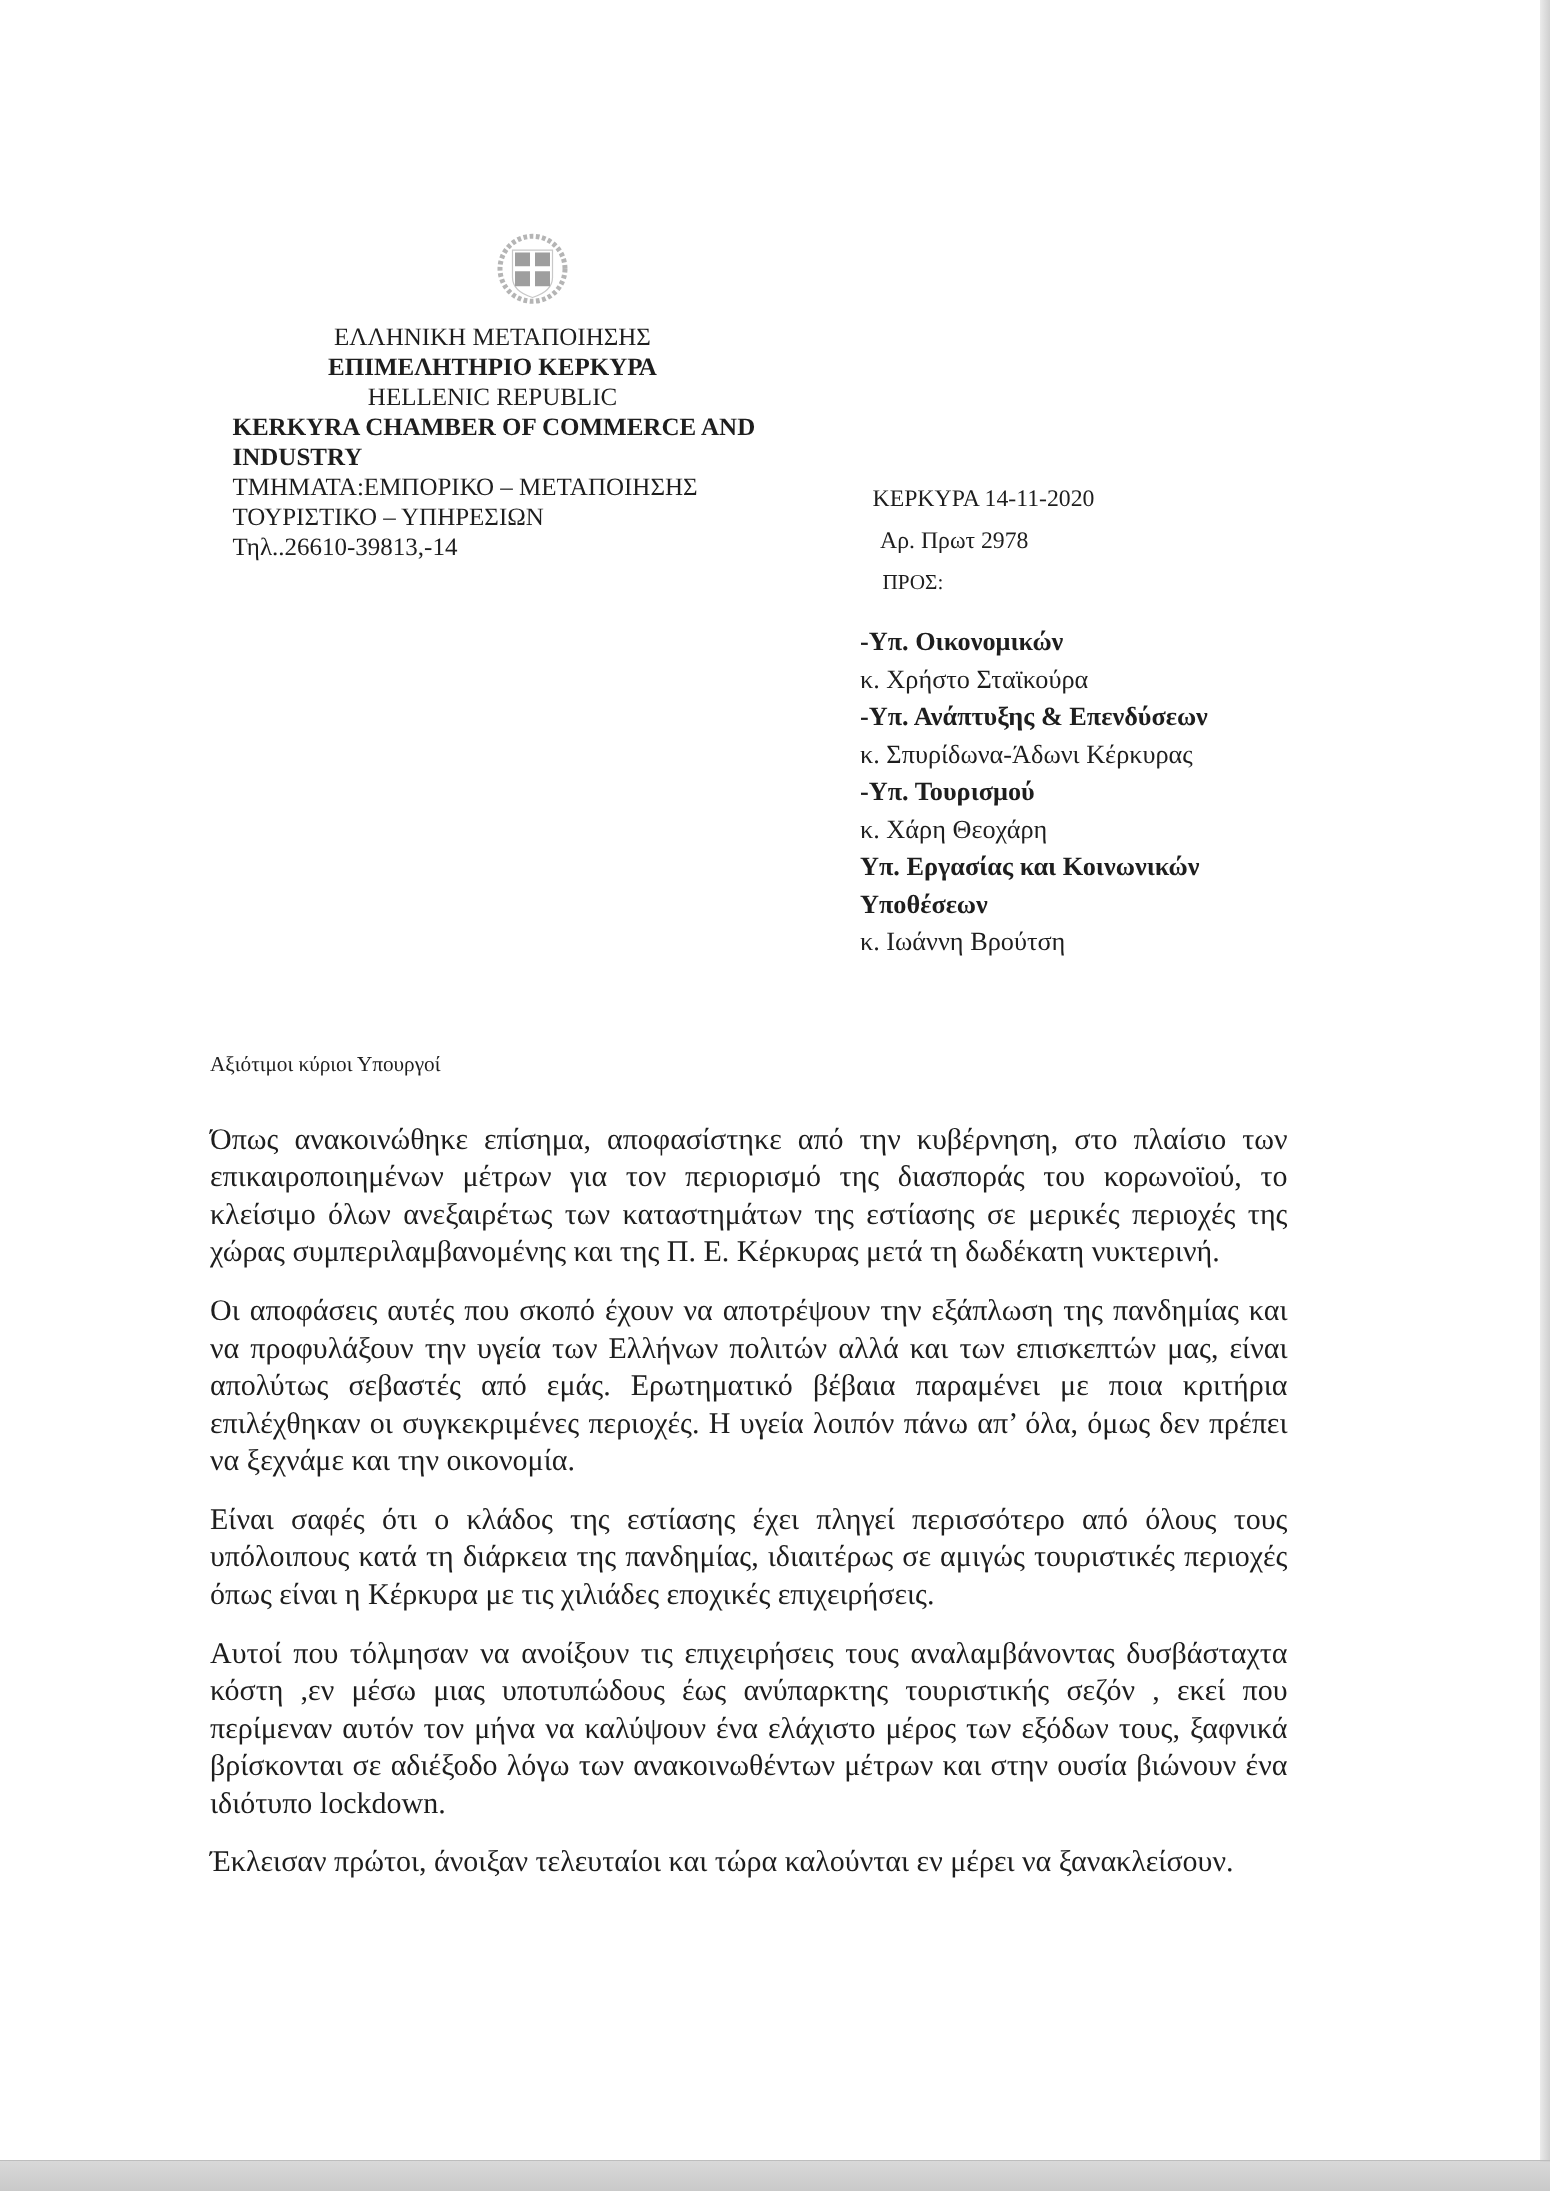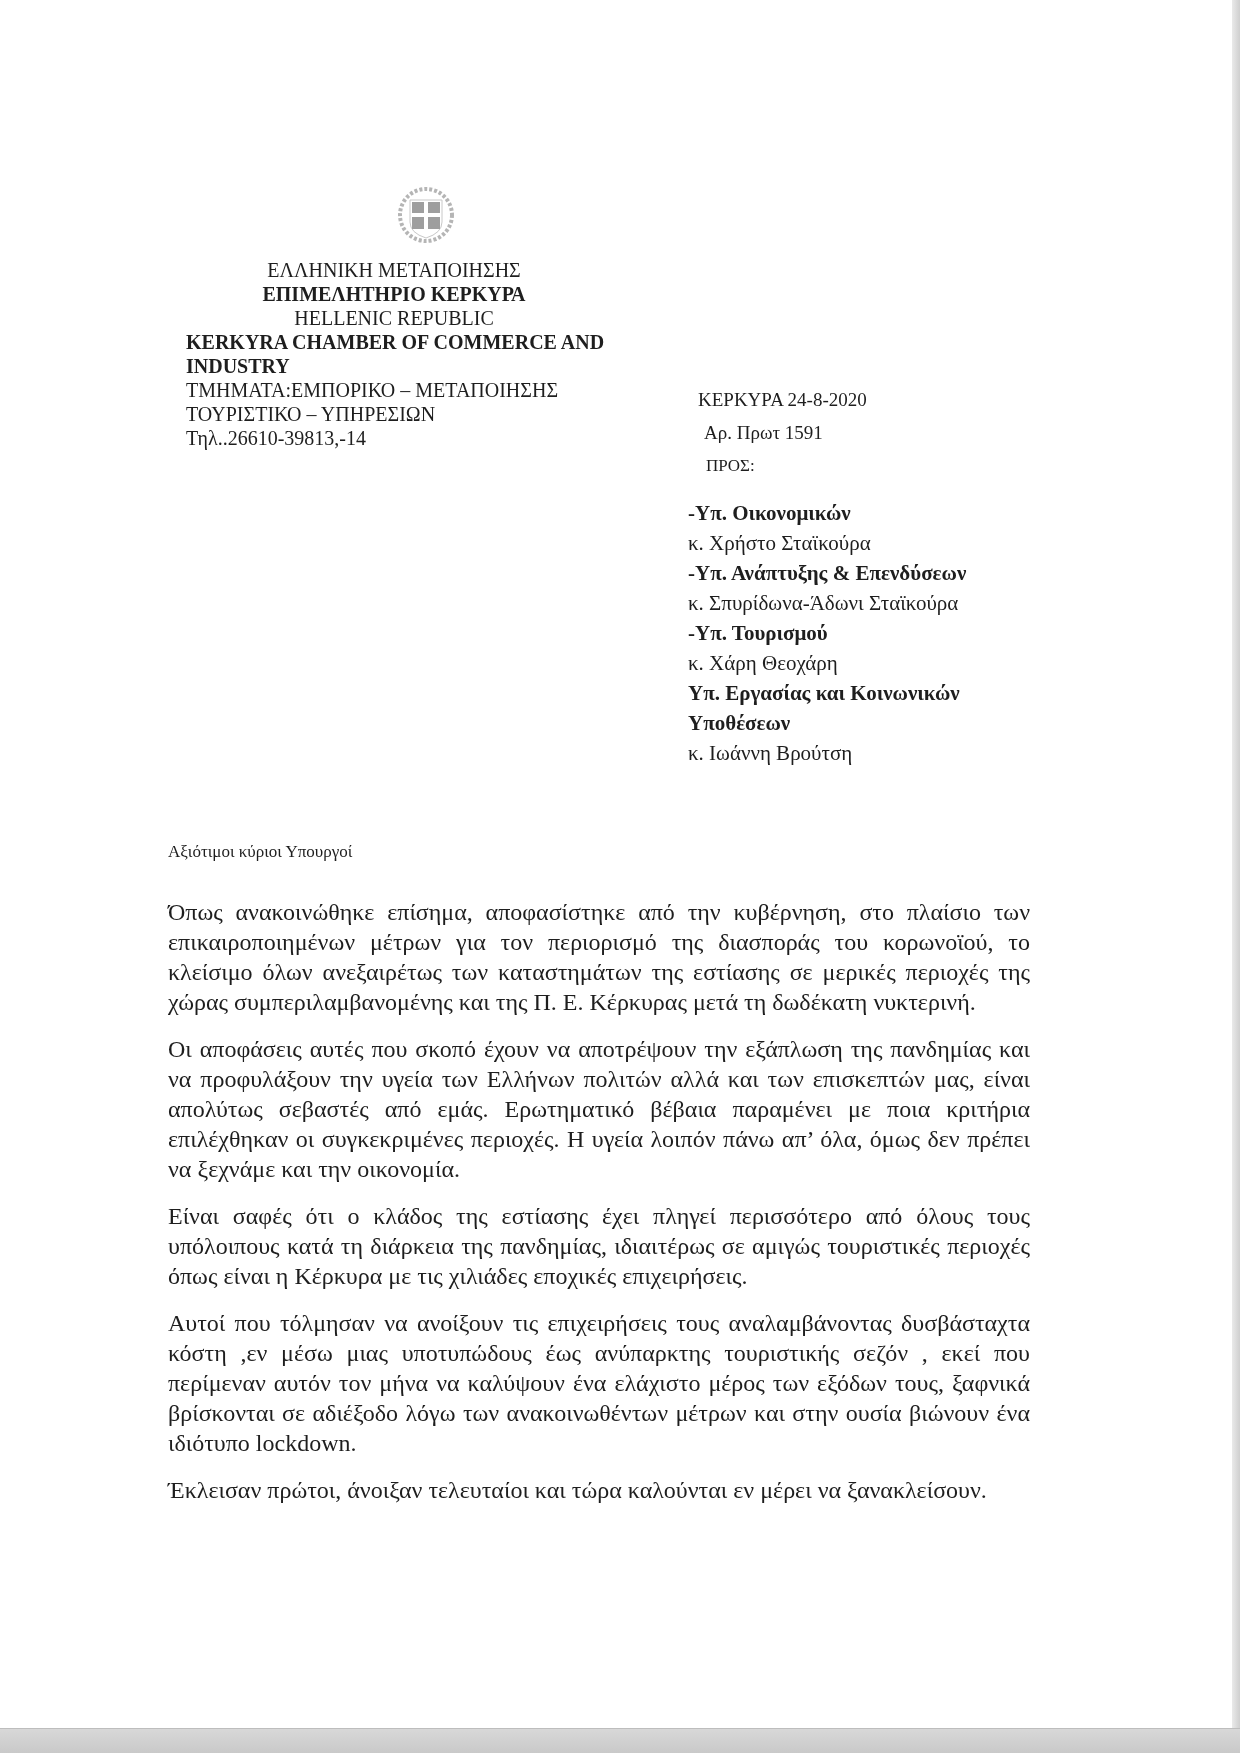--- a/index.html
+++ b/index.html
@@ -74,30 +74,30 @@
 
 <div class="header-left">
   <div class="bold">KERKYRA CHAMBER OF COMMERCE AND</div>
   <div class="bold">INDUSTRY</div>
   <div>ΤΜΗΜΑΤΑ:ΕΜΠΟΡΙΚΟ – ΜΕΤΑΠΟΙΗΣΗΣ</div>
   <div>ΤΟΥΡΙΣΤΙΚΟ – ΥΠΗΡΕΣΙΩΝ</div>
   <div>Τηλ..26610-39813,-14</div>
 </div>
 
 <div class="right-meta">
-  <div>ΚΕΡΚΥΡΑ  24-8-2020</div>
-  <div class="protocol">Αρ. Πρωτ  1591</div>
+  <div>ΚΕΡΚΥΡΑ  14-11-2020</div>
+  <div class="protocol">Αρ. Πρωτ  2978</div>
   <div class="to-label">ΠΡΟΣ:</div>
 </div>
 
 <div class="recipients">
   <div class="ministry">-Υπ. Οικονομικών</div>
   <div>κ. Χρήστο Σταϊκούρα</div>
   <div class="ministry">-Υπ. Ανάπτυξης &amp; Επενδύσεων</div>
-  <div>κ. Σπυρίδωνα-Άδωνι Σταϊκούρα</div>
+  <div>κ. Σπυρίδωνα-Άδωνι Κέρκυρας</div>
   <div class="ministry">-Υπ. Τουρισμού</div>
   <div>κ. Χάρη Θεοχάρη</div>
   <div class="ministry">Υπ. Εργασίας και Κοινωνικών</div>
   <div class="ministry">Υποθέσεων</div>
   <div>κ. Ιωάννη Βρούτση</div>
 </div>
 
 <div class="salutation">Αξιότιμοι κύριοι Υπουργοί</div>
 
 <div class="body-text">

